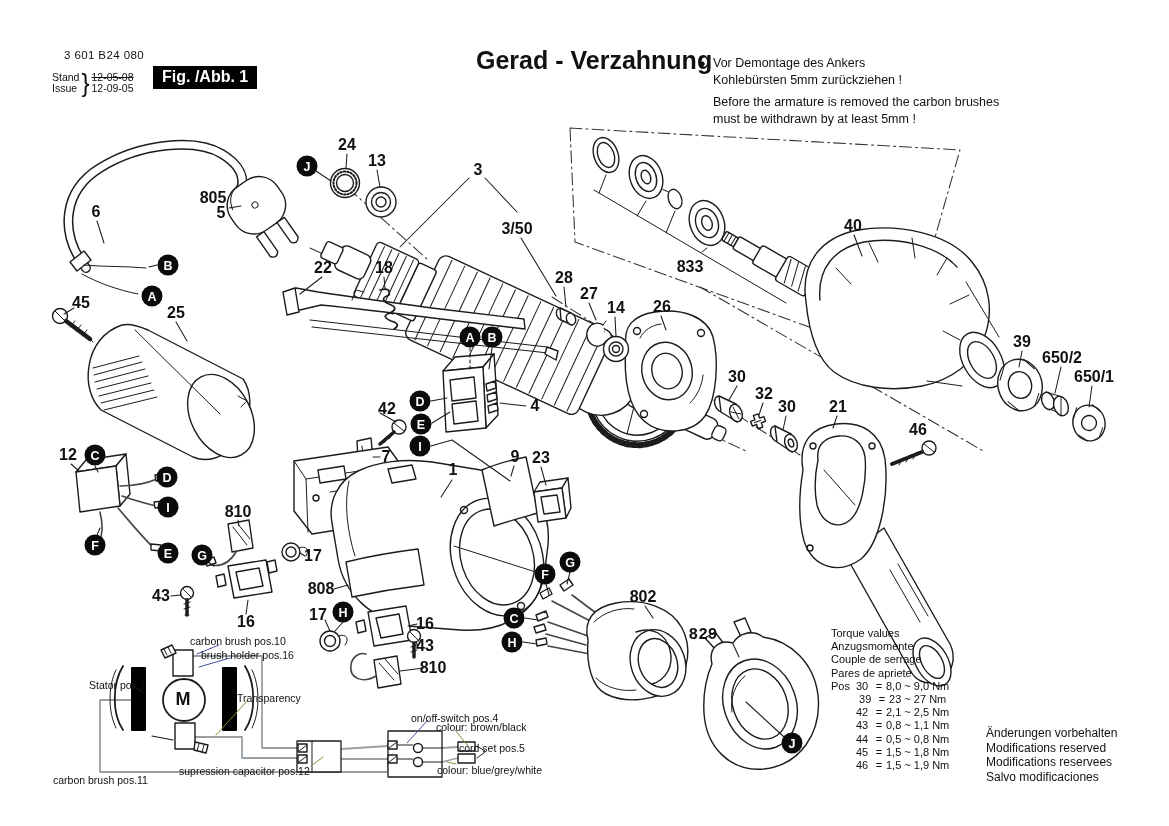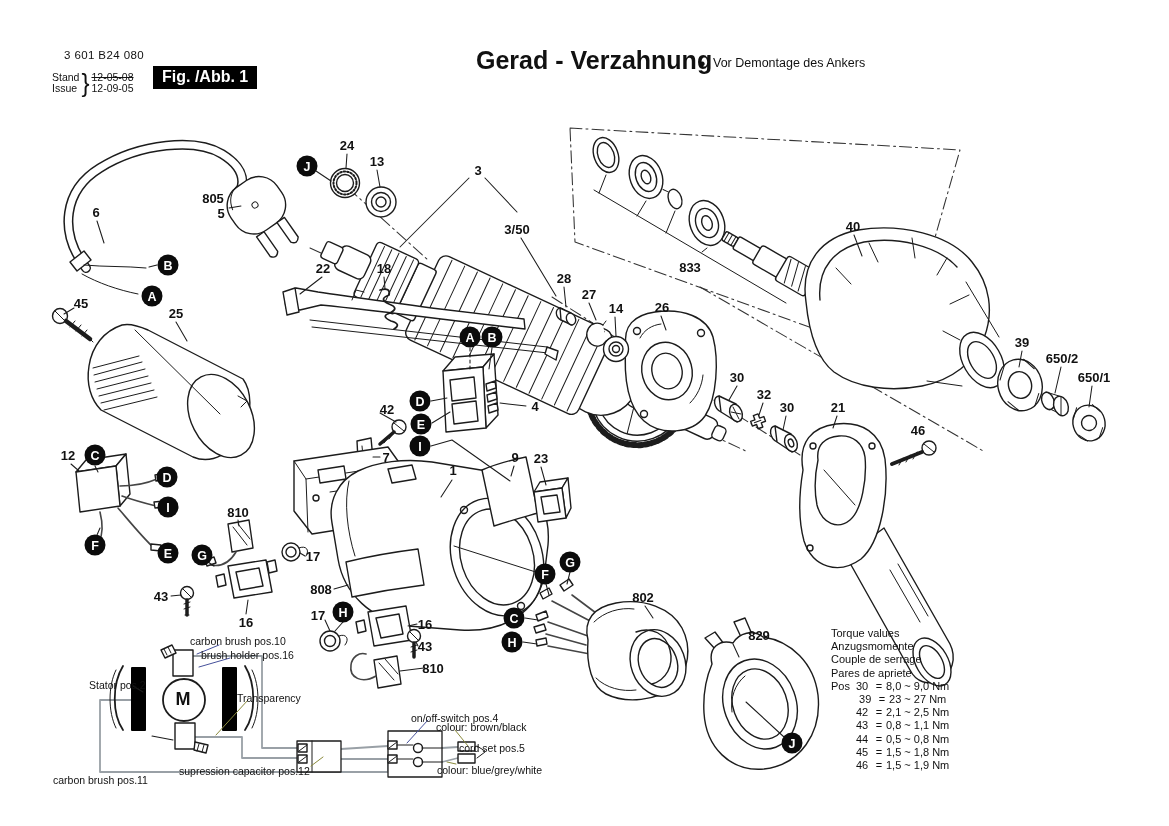--- a/index.html
+++ b/index.html
@@ -10,21 +10,21 @@
   svg .f{fill:#fff;}
   svg .blk{fill:#000;stroke:none;}
   svg .thin{stroke-width:1;}
   svg .lead{stroke-width:1.05;}
   svg .leadash{stroke-width:1.05;stroke-dasharray:3 3;}
   svg .dashdot{stroke-width:1.05;stroke-dasharray:12 4 2 4;stroke:#333;}
   svg .wire{stroke:#454545;stroke-width:1.6;}
   svg .gwire{stroke:#99a0a6;stroke-width:1.8;}
   svg .bluelead{stroke:#46519b;stroke-width:1;}
   svg .olivelead{stroke:#8a8a3c;stroke-width:1;}
-  .plabel{position:absolute;transform:translate(-50%,-50%);font-size:13px;font-weight:bold;white-space:nowrap;}
+  .plabel{position:absolute;transform:translate(-50%,-50%);font-size:16px;font-weight:bold;white-space:nowrap;}
   .badge{position:absolute;transform:translate(-50%,-50%);width:21px;height:21px;border-radius:50%;
          background:#0b0b0b;color:#fff;font-size:12.5px;font-weight:bold;
          display:flex;align-items:center;justify-content:center;}
   .slabel{position:absolute;font-size:10.5px;white-space:nowrap;}
   #part-number{position:absolute;left:64px;top:49px;font-size:11.5px;letter-spacing:.4px;}
   #stand-issue{position:absolute;left:52px;top:69px;display:flex;align-items:center;font-size:10.5px;}
   #stand-issue .col{display:flex;flex-direction:column;line-height:11.5px;}
   #stand-issue .brace{font-size:24px;font-weight:300;margin:0 2px;transform:scaleY(1.1);}
   #stand-issue .old{text-decoration:line-through;}
   #fig-box{position:absolute;left:153px;top:66px;background:#000;color:#fff;font-size:16px;
@@ -440,21 +440,33 @@
       <span>12-09-05</span>
     </div>
   </div>
   <div id="fig-box">Fig. /Abb. 1</div>
   <div id="title">Gerad - Verzahnung</div>
   <div id="note">
     <div class="row">
       <span class="dot">●</span>
       <span>Vor Demontage des Ankers</span>
     </div>
+    <div class="row">
+        <span class="dot"></span>
+        <span>Kohlebürsten 5mm zurückziehen !</span>
+      </div>
     <div class="gap"></div>
+    <div class="row">
+        <span class="dot"></span>
+        <span>Before the armature is removed the carbon brushes</span>
+      </div>
+    <div class="row">
+        <span class="dot"></span>
+        <span>must be withdrawn by at least 5mm !</span>
+      </div>
   </div>
 
   <div id="labels-layer">
       <span class="plabel" style="left: 96px; top: 212px;">6</span>
       <span class="plabel" style="left: 213px; top: 198px;">805</span>
       <span class="plabel" style="left: 221px; top: 213px;">5</span>
       <span class="plabel" style="left: 81px; top: 303px;">45</span>
       <span class="plabel" style="left: 176px; top: 313px;">25</span>
       <span class="plabel" style="left: 347px; top: 145px;">24</span>
       <span class="plabel" style="left: 377px; top: 161px;">13</span>
@@ -486,21 +498,21 @@
       <span class="plabel" style="left: 238px; top: 512px;">810</span>
       <span class="plabel" style="left: 313px; top: 556px;">17</span>
       <span class="plabel" style="left: 161px; top: 596px;">43</span>
       <span class="plabel" style="left: 246px; top: 622px;">16</span>
       <span class="plabel" style="left: 321px; top: 589px;">808</span>
       <span class="plabel" style="left: 318px; top: 615px;">17</span>
       <span class="plabel" style="left: 425px; top: 624px;">16</span>
       <span class="plabel" style="left: 425px; top: 646px;">43</span>
       <span class="plabel" style="left: 433px; top: 668px;">810</span>
       <span class="plabel" style="left: 643px; top: 597px;">802</span>
-      <span class="plabel" style="left: 759px; top: 635px;">829</span>
+      <span class="plabel" style="left: 703px; top: 635px; font-family: Liberation Mono, monospace;">829</span>
     </div>
   <div id="badges-layer">
       <span class="badge" style="left: 307px; top: 166px;">J</span>
       <span class="badge" style="left: 168px; top: 265px;">B</span>
       <span class="badge" style="left: 152px; top: 296px;">A</span>
       <span class="badge" style="left: 470px; top: 337px;">A</span>
       <span class="badge" style="left: 492px; top: 337px;">B</span>
       <span class="badge" style="left: 420px; top: 401px;">D</span>
       <span class="badge" style="left: 421px; top: 424px;">E</span>
       <span class="badge" style="left: 420px; top: 446px;">I</span>
@@ -577,13 +589,19 @@
         </div>
         <div class="trow">
           <span class="tpre"></span>
           <span class="tpos">46</span>
           <span class="teq">=</span>
           <span class="tval">1,5 ~ 1,9 Nm</span>
         </div>
       </div>
   </div>
 
+  <div id="footnotes">
+      <div>Änderungen vorbehalten</div>
+      <div>Modifications reserved</div>
+      <div>Modifications reservees</div>
+      <div>Salvo modificaciones</div>
+    </div>
 </div>
 
 </body></html>

